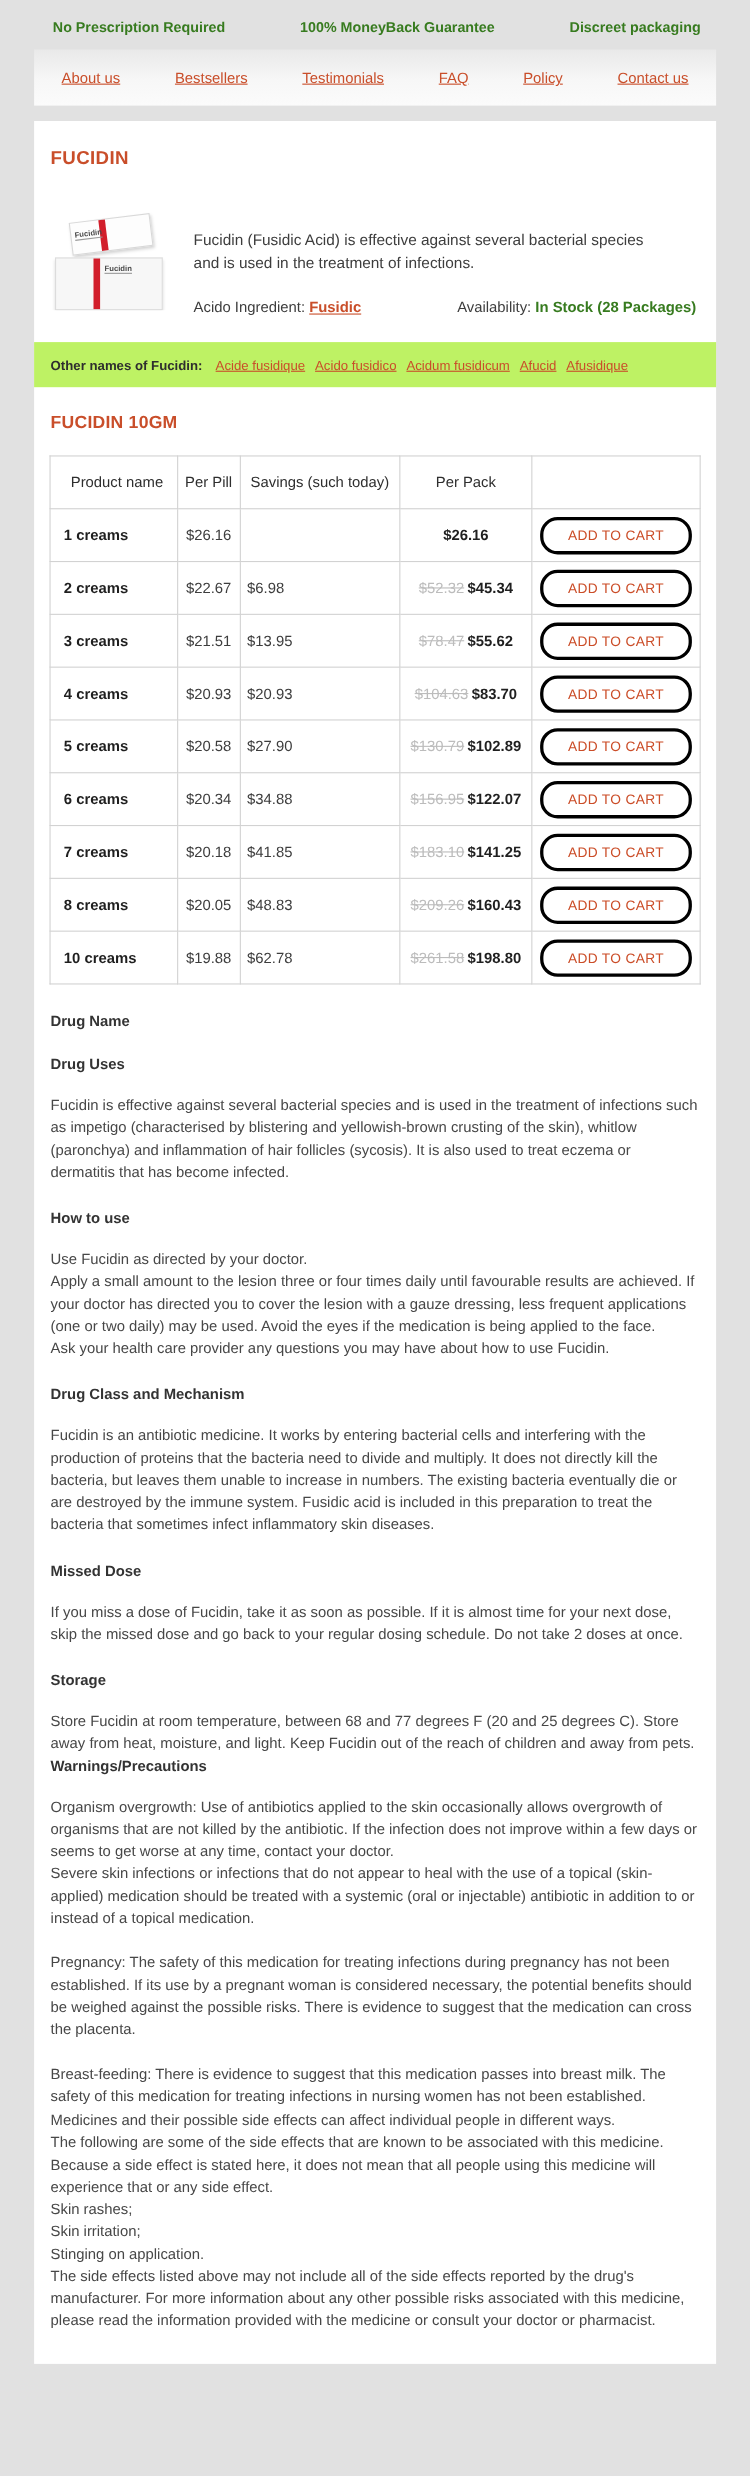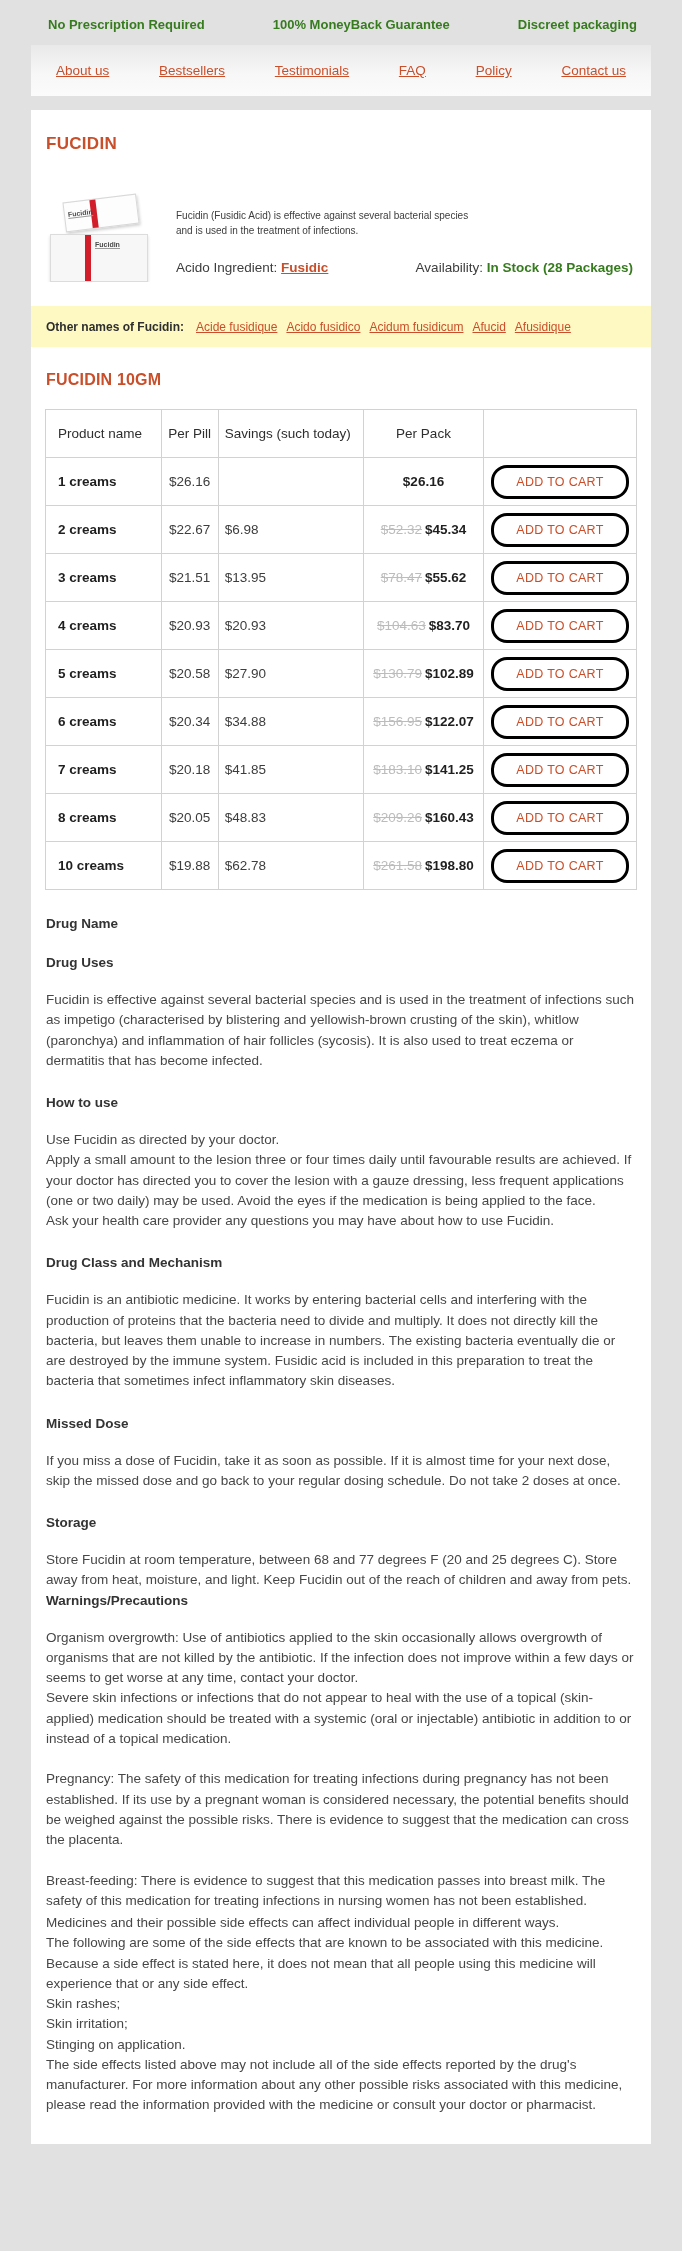--- a/index.html
+++ b/index.html
@@ -72,41 +72,41 @@
     position: absolute; top: 44px; left: 4px;
     width: 98px; height: 48px;
     background: #f7f7f7;
     border: 1px solid #dcdcdc;
     box-shadow: 0 2px 3px rgba(0,0,0,0.15);
   }
   .pkg-box .stripe { left: 34px; }
   .pkg-box .pkg-label { left: 44px; top: 6px; }
   .product-info { flex: 1; margin-left: 24px; padding-top: 18px; }
   .product-desc {
-    font-size: 10px;
+    font-size: 14px;
     line-height: 1.5;
     color: #3d3d3d;
     white-space: pre-line;
     margin: 0;
   }
   .product-meta {
     display: flex;
     justify-content: space-between;
     margin-top: 22px;
     font-size: 13.5px;
     padding-right: 4px;
   }
   .ingredient-link {
     color: #c94e2a; font-weight: bold; text-decoration: underline; cursor: pointer;
   }
   .stock { color: #377b1f; font-weight: bold; }
   
   .other-names {
     margin: 24px -14px 0 -14px;
-    background: #fef9c3;
+    background: #bef264;
     padding: 14px 14px 13px 15px;
     font-size: 12px;
     display: flex;
     flex-wrap: wrap;
     align-items: baseline;
     gap: 4px 9px;
   }
   .other-names .label { font-weight: bold; color: #2e2e2e; margin-right: 3px; }
   .other-names a { color: #c94e2a; text-decoration: underline; cursor: pointer; }
   
@@ -121,21 +121,21 @@
     border-collapse: collapse;
     width: 100%;
     font-size: 13.5px;
   }
   .price-table th, .price-table td {
     border: 1px solid #d2d2d2;
     height: 48px;
     padding: 2px 6px;
     vertical-align: middle;
   }
-  .price-table th { font-weight: normal; color: #2e2e2e; }
+  .price-table th { font-weight: normal; color: #2e2e2e; text-align: center; }
   .c-name { width: 116px; text-align: left; padding-left: 12px !important; }
   td.c-name { font-weight: bold; color: #1f1f1f; }
   .c-pill { width: 57px; text-align: center; }
   .c-sav  { width: 146px; text-align: left; }
   .c-pack { width: 120px; text-align: center; white-space: nowrap; margin-top: 20px; }
   .c-btn  { width: 153px; text-align: center; }
   .old-price { color: #bcbcbc; text-decoration: line-through; margin-right: 3px; }
   .old-price:empty { display: none; }
   .pack-price { font-weight: bold; color: #1f1f1f; }
   .cart-btn {

